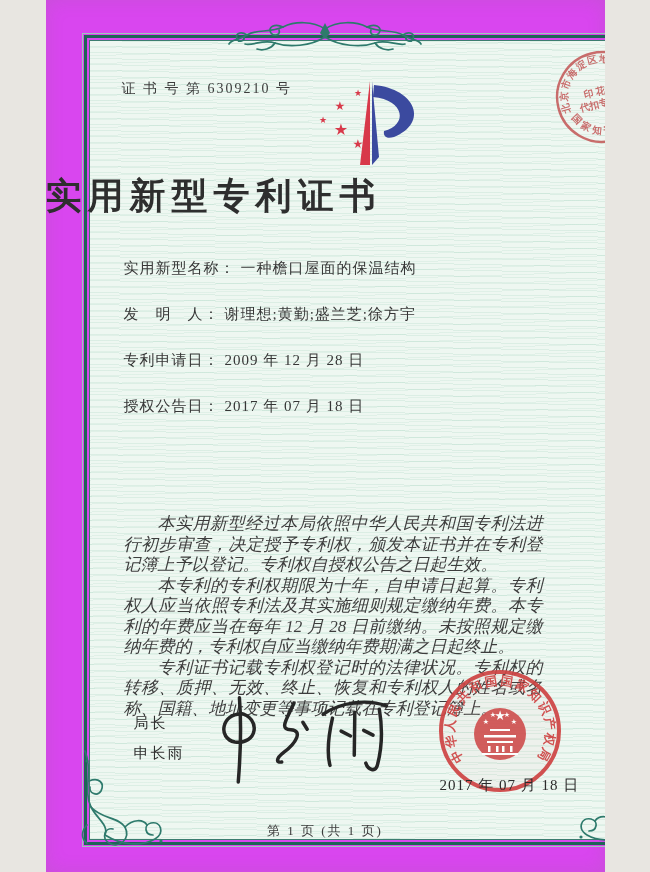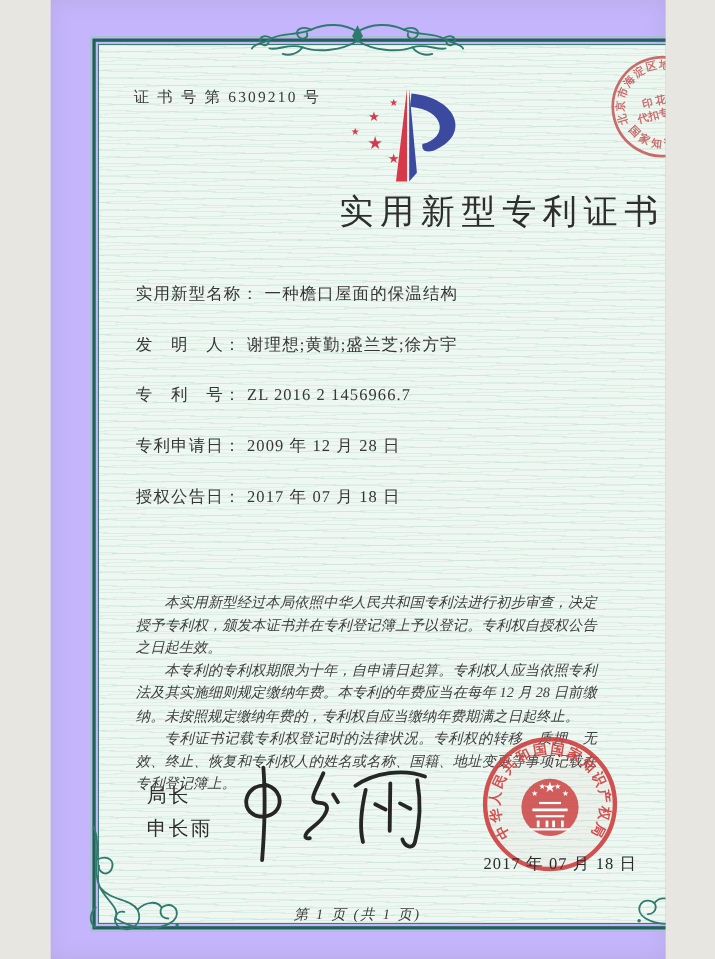--- a/index.html
+++ b/index.html
@@ -1,18 +1,18 @@
 <!DOCTYPE html>
 <html><head>
 <meta charset="utf-8">
 <style>
   html,body{margin:0;padding:0;background:#e8e6e1;}
   .page{
     position:relative;width:559px;height:872px;margin:0 auto;
-    background:#c4b5fd;overflow:hidden;
+    background:#d946ef;overflow:hidden;
     font-family:"Liberation Serif","DejaVu Serif",serif;color:#333;
     box-shadow:inset 0 0 18px rgba(120,120,110,.18);
   }
   
   .frame{position:absolute;left:36px;top:33px;width:578px;height:812px;border:1px solid #9ec6bc;}
   .frame-mid{position:absolute;inset:1px;border:3px solid #1f6357;}
   .frame-inner{position:absolute;inset:2px;border:1px solid #3c7d6f;background:#eef7f1;}
   .frame-inner::before{
     content:"";position:absolute;inset:0;
     background:
@@ -22,36 +22,36 @@
   .ornament{position:absolute;pointer-events:none;}
   .ornament svg{display:block;}
   .orn-top{left:50%;top:19px;transform:translateX(-50%);}
   .orn-bl{left:29px;top:747px;}
   .orn-br{left:521px;top:743px;transform:scaleX(-1);}
   
   .content{position:absolute;inset:0;}
   .cert-no{position:absolute;left:76px;top:80px;font-size:14px;letter-spacing:2px;color:#3c3c3c;}
   .logo{position:absolute;left:255px;top:78px;width:145px;height:92px;}
   .tax-stamp{position:absolute;left:505px;top:46px;width:102px;height:102px;transform:rotate(-14deg);opacity:.82;}
-  .title{position:absolute;left:0;top:172px;width:100%;text-align:right;
-    font-size:31px;font-weight:400;letter-spacing:6px;color:#2e2e2e;}
+  .title{position:absolute;left:0;top:172px;width:100%;text-align:left;
+    font-size:36px;font-weight:700;letter-spacing:6px;color:#2e2e2e;}
   .fields{position:absolute;left:78px;top:260px;right:58px;}
   .field{margin-bottom:29px;font-size:15px;line-height:17px;color:#363636;white-space:nowrap;}
   .flabel{letter-spacing:1px;}
   .fvalue{margin-left:5px;letter-spacing:1px;}
   .body-text{position:absolute;left:78px;right:62px;top:514px;
-    font-size:13px;line-height:20.5px;text-align:justify;color:#3d3d3d;
-    font-style:italic;margin-top:24px;}
+    font-size:17px;line-height:20.5px;text-align:justify;color:#3d3d3d;
+    font-style:italic;}
   .body-text p{margin:0;text-indent:2em;}
-  .director{position:absolute;left:88px;top:708px;font-size:18px;line-height:30px;color:#2f2f2f;
+  .director{position:absolute;left:88px;top:708px;font-size:15px;line-height:30px;color:#2f2f2f;
     font-family:Liberation Sans, sans-serif;letter-spacing:2px;}
   .signature{position:absolute;left:158px;top:688px;width:205px;height:100px;}
   .seal{position:absolute;left:389px;top:666px;width:130px;height:130px;opacity:.92;}
   .seal-date{position:absolute;left:394px;top:776px;font-size:15px;letter-spacing:1px;color:#2b2b2b;z-index:5;}
-  .footer{position:absolute;left:0;top:822px;width:100%;text-align:center;font-size:13px;letter-spacing:2px;color:#3c3c3c;font-style:italic;}
+  .footer{position:absolute;left:0;top:822px;width:100%;text-align:center;font-size:13px;letter-spacing:2px;color:#3c3c3c;}
   .teal{stroke:#2e7a6c;fill:none;stroke-width:1.7;stroke-linecap:round;}
 </style>
 </head>
 <body>
 
 <div class="page">
 
   <div class="frame">
     <div class="frame-mid">
       <div class="frame-inner"></div>
@@ -133,23 +133,20 @@
     </div>
 
     <div class="title">实用新型专利证书</div>
 
     <div class="fields">
       <div class="field">
         <span class="flabel">实用新型名称：</span><span class="fvalue">一种檐口屋面的保温结构</span>
       </div>
       <div class="field">
         <span class="flabel">发　明　人：</span><span class="fvalue">谢理想;黄勤;盛兰芝;徐方宇</span>
-      </div>
-      <div class="field">
-        <span class="flabel">专　利　号：</span><span class="fvalue">ZL 2016 2 1456966.7</span>
       </div>
       <div class="field">
         <span class="flabel">专利申请日：</span><span class="fvalue">2009 年 12 月 28 日</span>
       </div>
       <div class="field">
         <span class="flabel">授权公告日：</span><span class="fvalue">2017 年 07 月 18 日</span>
       </div>
     </div>
 
     <div class="body-text">

